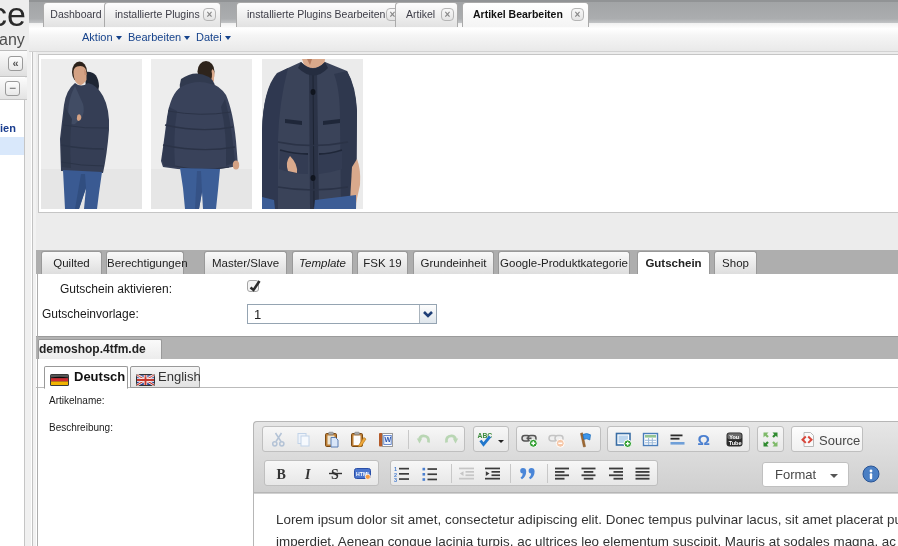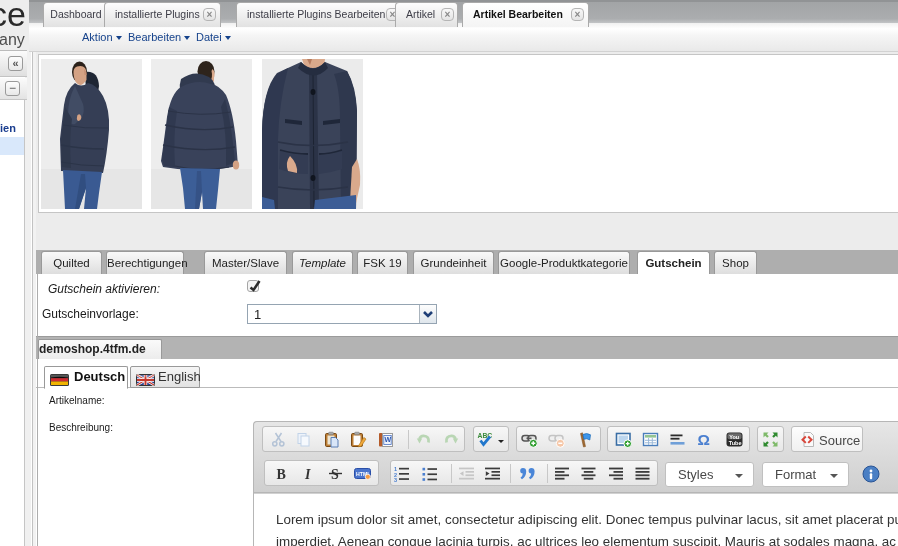--- a/index.html
+++ b/index.html
@@ -181,21 +181,21 @@
 <div class="abs tab2" style="left:106px; width:78px;">Berechtigungen</div>
 <div class="abs tab2" style="left:204px; width:83px;">Master/Slave</div>
 <div class="abs tab2" style="left:292px; width:61px;font-style:italic;">Template</div>
 <div class="abs tab2" style="left:357px; width:51px;">FSK 19</div>
 <div class="abs tab2" style="left:413px; width:81px;">Grundeinheit</div>
 <div class="abs tab2" style="left:498px; width:132px;">Google-Produktkategorie</div>
 <div class="abs tab2 active" style="left:637px; width:73px;">Gutschein</div>
 <div class="abs tab2" style="left:714px; width:43px;">Shop</div>
 
 <div class="abs" id="formarea">
-  <div class="abs flabel" style="left:12px; top:8px;font-style:italic;">Gutschein aktivieren:</div>
+  <div class="abs flabel" style="left:24px; top:8px;">Gutschein aktivieren:</div>
   <div class="abs flabel" style="left:6px; top:33px;">Gutscheinvorlage:</div>
 </div>
 <div class="abs" id="cb">
   <svg width="14" height="14" viewBox="0 0 14 14" style="position:absolute; left:0px; top:-2px;">
       <path d="M2.5 8.5 L5.5 11 L11.5 2" stroke="#2b2b2b" stroke-width="2.5" fill="none"></path>
     </svg>
 </div>
 <div class="abs" id="sel">
   <span class="val">1</span>
   <span class="trig"><svg width="16" height="18" viewBox="0 0 16 18">
@@ -425,24 +425,20 @@
             <rect x="6.5" y="12.8" width="9.5" height="1.8" fill="#3c3c3c"></rect>
           </svg></span>
       <span class="cki" style="left:243px;"><svg width="17" height="17" viewBox="0 0 17 17">
             <rect x="1.5" y="2.6" width="14" height="1.8" fill="#3c3c3c"></rect>
             <rect x="1.5" y="6" width="14" height="1.8" fill="#3c3c3c"></rect>
             <rect x="1.5" y="9.4" width="14" height="1.8" fill="#3c3c3c"></rect>
             <rect x="1.5" y="12.8" width="14" height="1.8" fill="#3c3c3c"></rect>
           </svg></span>
     </div>
 
-    <div class="ckdd" style="left:411px; top:40px; width:89px; height:25px;">
-        <span style="position:absolute; left:12px; top:4px;">Styles</span>
-        <span class="dar" style="right:10px; top:11px;"></span>
-      </div>
     <div class="ckdd" style="left:508px; top:40px; width:87px; height:25px;">
         <span style="position:absolute; left:12px; top:4px;">Format</span>
         <span class="dar" style="right:10px; top:11px;"></span>
       </div>
     <span style="position:absolute; left:608px; top:43px; width:18px; height:18px;"><svg width="18" height="18" viewBox="0 0 18 18">
           <circle cx="9" cy="9" r="8" fill="#4a7fc4" stroke="#2a5494" stroke-width="1"></circle>
           <circle cx="9" cy="6" r="1.4" fill="#fff"></circle>
           <rect x="7.8" y="8.2" width="2.4" height="6" rx="1" fill="#fff"></rect>
         </svg></span>
   </div>

